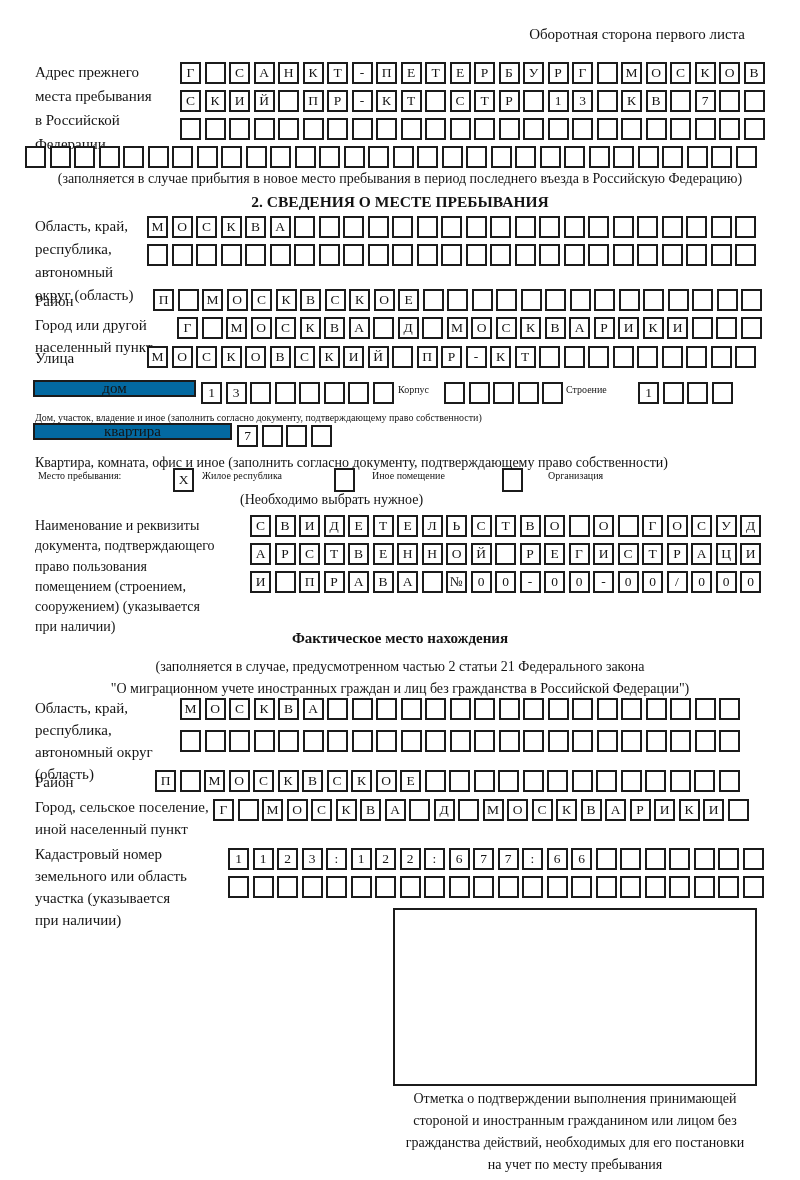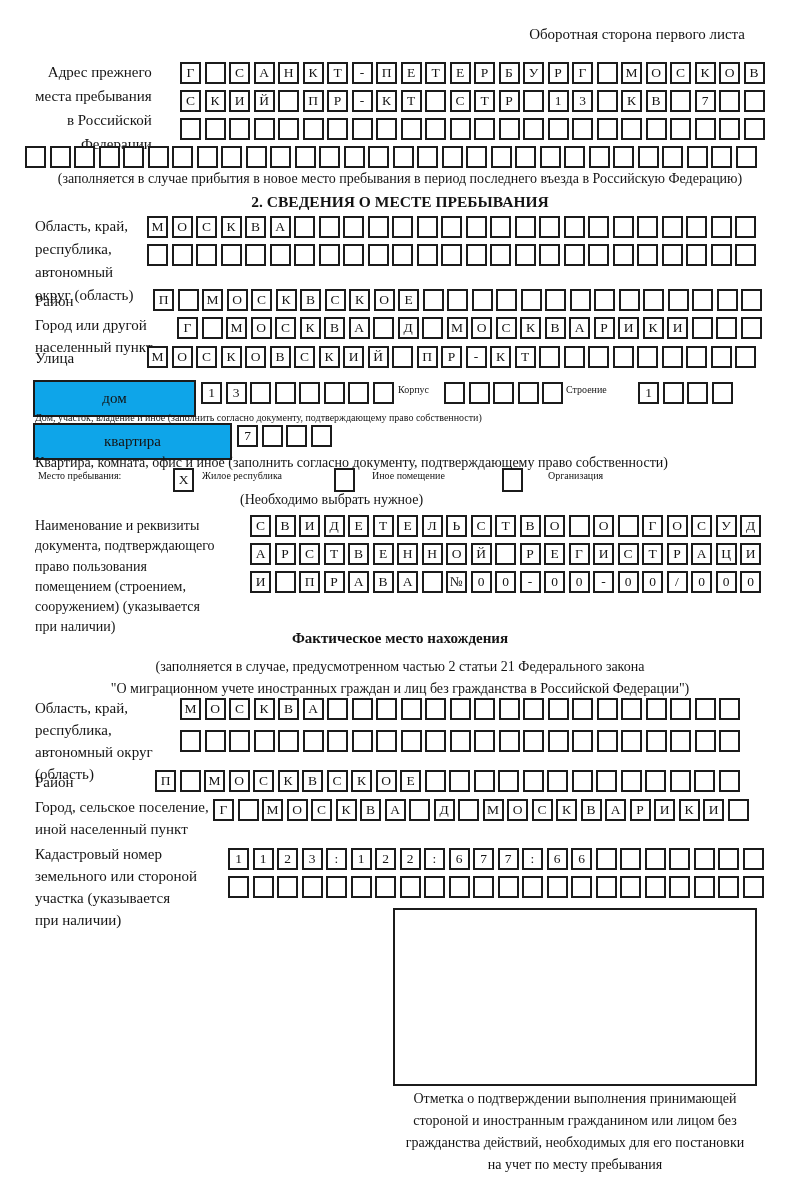--- a/index.html
+++ b/index.html
@@ -12,34 +12,34 @@
           display:flex; align-items:center; justify-content:center;
           font-size:13.5px; line-height:1; background:#fff; flex:0 0 auto; }
   .cb { width:21px; height:24px; }
   .label { position:absolute; font-size:15px; line-height:23px; }
   .lh22 { line-height:22px; }
   .lh20 { line-height:20.3px; font-size:14px; }
   .lh24 { line-height:24px; }
   .note { position:absolute; font-size:14px; }
   .center { left:0; width:800px; text-align:center; }
   .title { position:absolute; font-weight:bold; font-size:15.5px; }
-  .widebox { position:absolute; height:37px; border:2px solid #1b1b1b; box-sizing:border-box;
-             display:flex; align-items:center; justify-content:center; font-size:15px; background:#0ea5e9; }
+  .widebox { position:absolute; height:17px; border:2px solid #1b1b1b; box-sizing:border-box;
+             display:flex; align-items:center; justify-content:center; font-size:15px; background:#0369a1; }
   .inline-label { position:absolute; font-size:10px; }
   .bigbox { position:absolute; border:2px solid #1b1b1b; background:#fff; }
   .stamp-caption { position:absolute; font-size:14px; line-height:22px; text-align:center; }
 </style>
 </head>
 <body>
 
 <div class="page">
 
   <div class="hdr" style="top:26px; right:55px;">Оборотная сторона первого листа</div>
 
-  <div class="label lh24" style="left:35px; top:60px;text-align:right;">
+  <div class="label lh24" style="left:35px; top:60px;">
       <div>Адрес прежнего</div>
       <div>места пребывания</div>
       <div>в Российской</div>
       <div>Федерации</div>
     </div>
   <div class="row" style="left:180px; top:62px;">
       <span class="cell">Г</span>
       <span class="cell"></span>
       <span class="cell">С</span>
       <span class="cell">А</span>
@@ -541,21 +541,21 @@
       <span class="cell">А</span>
       <span class="cell">Р</span>
       <span class="cell">И</span>
       <span class="cell">К</span>
       <span class="cell">И</span>
       <span class="cell"></span>
     </div>
 
   <div class="label lh22" style="left:35px; top:843px;">
       <div>Кадастровый номер</div>
-      <div>земельного или стороной</div>
+      <div>земельного или область</div>
       <div>участка (указывается</div>
       <div>при наличии)</div>
     </div>
   <div class="row" style="left:228px; top:848px;">
       <span class="cell">1</span>
       <span class="cell">1</span>
       <span class="cell">2</span>
       <span class="cell">3</span>
       <span class="cell">:</span>
       <span class="cell">1</span>

